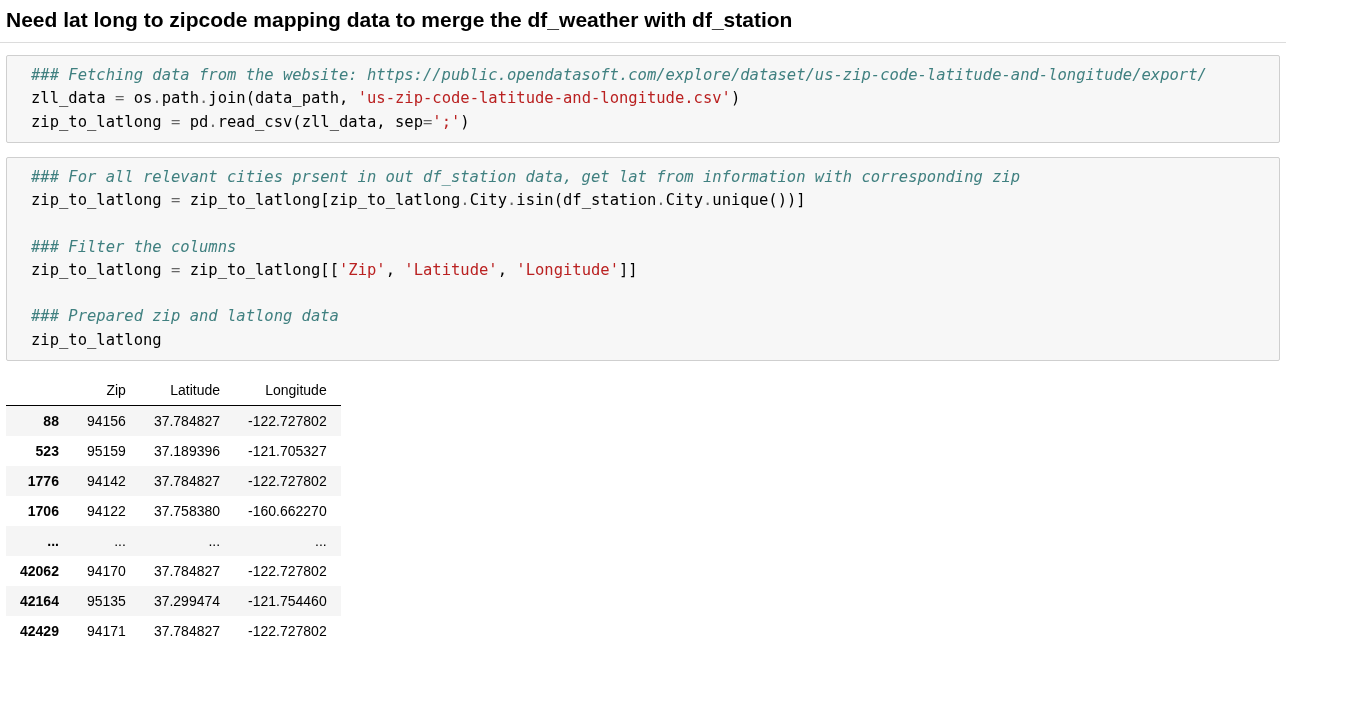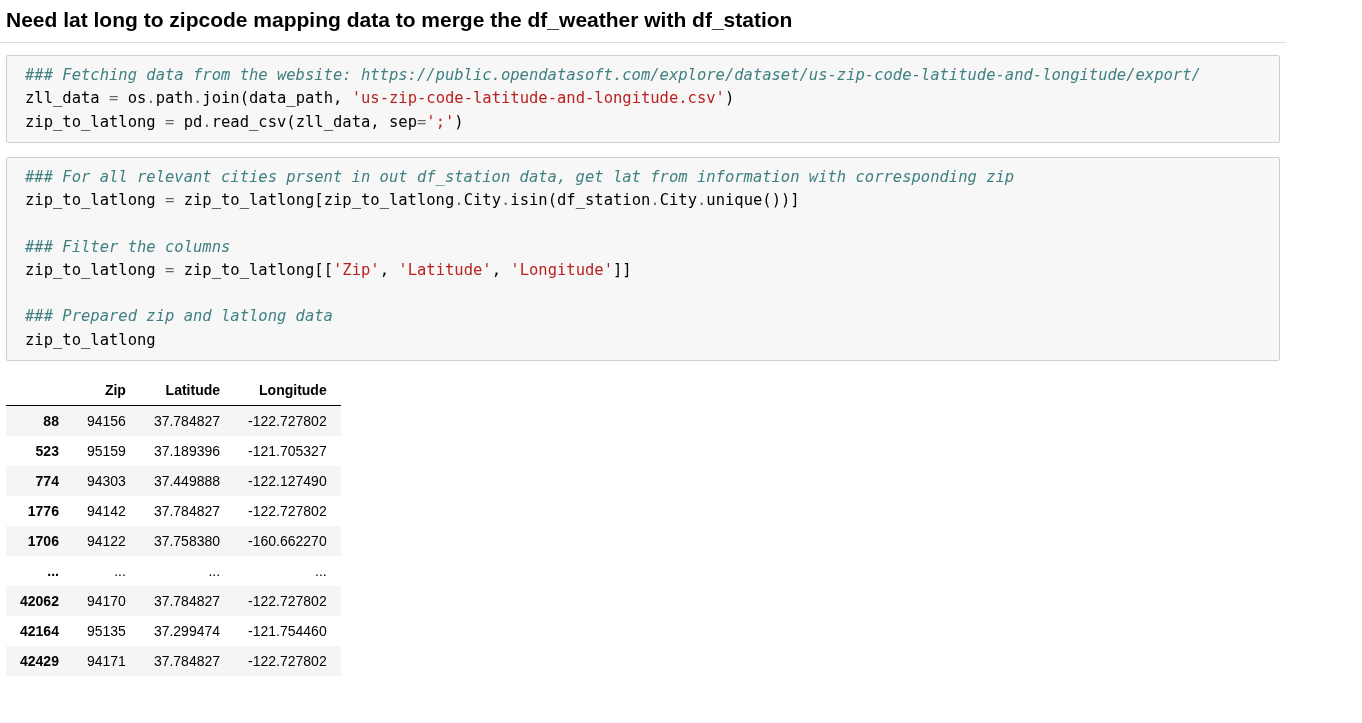--- a/index.html
+++ b/index.html
@@ -23,21 +23,21 @@
   .hr {
     border: none;
     border-top: 1px solid #dcdcdc;
     margin: 0 0 12px 0;
   }
   .code-cell {
     margin: 0 6px 14px 6px;
     background: #f7f7f7;
     border: 1px solid #cfcfcf;
     border-radius: 2px;
-    padding: 8px 18px;
+    padding: 8px 24px;
     font-family: "DejaVu Sans Mono", Menlo, Consolas, "Courier New", monospace;
     font-size: 15.5px;
     line-height: 1.5;
     white-space: pre;
     overflow-x: auto;
     color: #000;
   }
   .code-cell .cm { color: #408080; font-style: italic; }
   .code-cell .op { color: #666666; }
   .code-cell .str { color: #ba2121; }
@@ -51,21 +51,21 @@
     border-collapse: collapse;
     font-size: 14px;
     color: #000;
   }
   table.df th, table.df td {
     text-align: right;
     padding: 7px 14px;
     white-space: nowrap;
   }
   table.df thead th {
-    font-weight: 700;
+    font-weight: 400;
     border-bottom: 1px solid #000;
   }
   table.df thead th.blank {
     border-bottom: 1px solid #000;
   }
   table.df tbody th {
     font-weight: 700;
   }
   table.df tbody tr:nth-child(odd) {
     background: #f5f5f5;
@@ -112,26 +112,20 @@
           <td>37.784827</td>
           <td>-122.727802</td>
         </tr>
         <tr>
           <th>523</th>
           <td>95159</td>
           <td>37.189396</td>
           <td>-121.705327</td>
         </tr>
         <tr>
-          <th>774</th>
-          <td>94303</td>
-          <td>37.449888</td>
-          <td>-122.127490</td>
-        </tr>
-        <tr>
           <th>1776</th>
           <td>94142</td>
           <td>37.784827</td>
           <td>-122.727802</td>
         </tr>
         <tr>
           <th>1706</th>
           <td>94122</td>
           <td>37.758380</td>
           <td>-160.662270</td>

